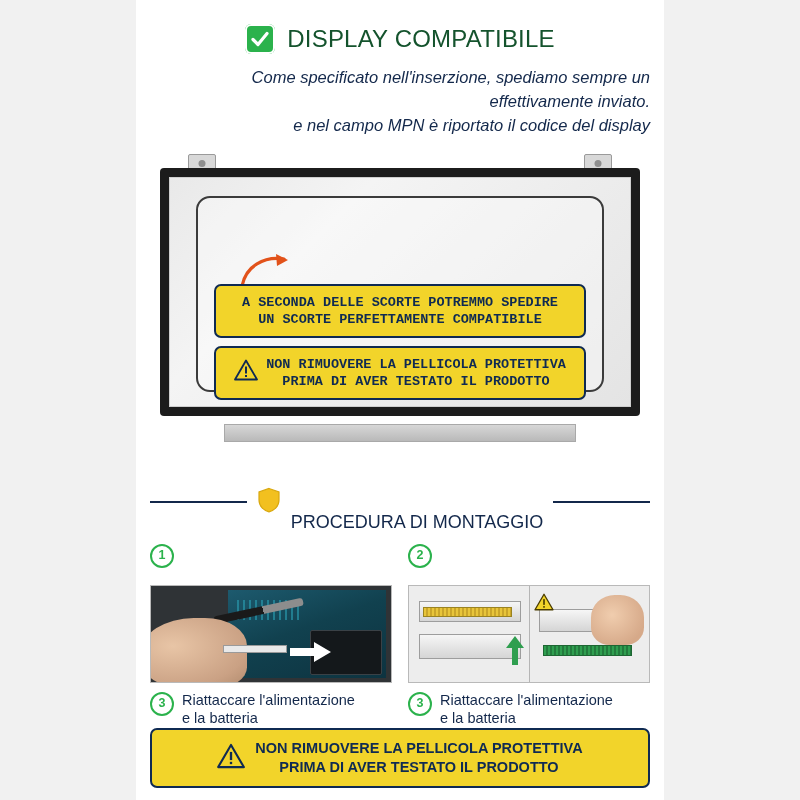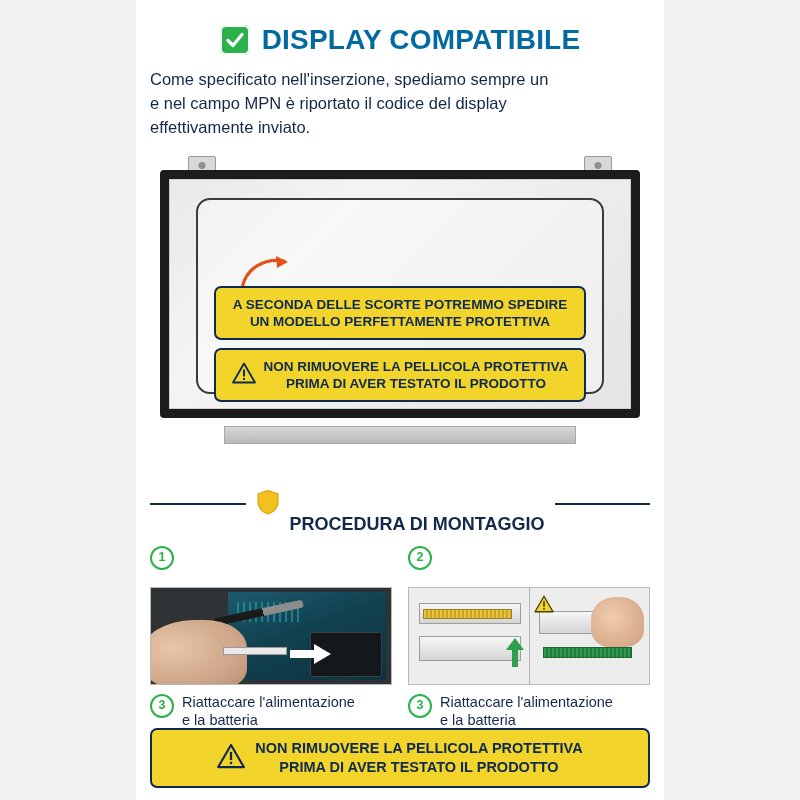--- a/index.html
+++ b/index.html
@@ -51,39 +51,41 @@
     height: 30px;
     border-radius: 6px;
     background: #2bb24c;
     display: flex;
     align-items: center;
     justify-content: center;
     box-shadow: 0 0 0 2px #ffffff inset;
   }
   .check-badge svg { display: block; }
   .hdr-title {
-    font-size: 28px;
-    font-weight: bold;
-    color: #0369a1;
+    font-size: 24px;
+    font-weight: normal;
+    color: #14532d;
     letter-spacing: .2px;
   }
 
   .intro {
     margin: 12px 14px 0 14px;
-    text-align: left;
+    text-align: right;
     font-size: 16.5px;
     line-height: 1.45;
     color: #13284b;
+    font-style: italic;
   }
 
   
   .display-wrap {
     position: relative;
     margin: 16px 14px 0 14px;
     height: 300px;
+    font-family: Liberation Mono, monospace;
   }
   .tab {
     position: absolute;
     top: 0;
     width: 26px;
     height: 16px;
     background: #d8d8d8;
     border: 1px solid #9a9a9a;
     border-radius: 2px;
   }
@@ -177,21 +179,21 @@
     margin: 18px 14px 0 14px;
   }
   .proc-rule {
     flex: 1;
     height: 2px;
     background: #13284b;
   }
   .shield { flex: 0 0 auto; }
   .proc-title {
     font-size: 18px;
-    font-weight: bold;
+    font-weight: normal;
     color: #13284b;
     white-space: nowrap;
     margin-top: 40px;
   }
 
   .steps {
     display: grid;
     grid-template-columns: 1fr 1fr;
     column-gap: 16px;
     margin: 10px 14px 0 14px;
@@ -323,42 +325,42 @@
       <span class="check-badge">
         <svg width="22" height="22" viewBox="0 0 22 22" aria-hidden="true">
           <path d="M4 11.5 L9 16.5 L18 5.5" fill="none" stroke="#ffffff" stroke-width="3.2" stroke-linecap="round" stroke-linejoin="round"></path>
         </svg>
       </span>
       <span class="hdr-title">DISPLAY COMPATIBILE</span>
     </div>
 
     <div class="intro">
       <div>Come specificato nell'inserzione, spediamo sempre un</div>
+      <div>effettivamente inviato.</div>
       <div>e nel campo MPN è riportato il codice del display</div>
-      <div>effettivamente inviato.</div>
     </div>
 
     <div class="display-wrap">
       <div class="tab left"></div>
       <div class="tab right"></div>
 
       <div class="bezel">
         <div class="screen">
           <div class="screen-inner"></div>
 
           <span class="arrow-svg">
             <svg width="58" height="40" viewBox="0 0 58 40" aria-hidden="true">
               <path d="M6 36 C 10 16, 28 6, 48 9" fill="none" stroke="#e2521a" stroke-width="3.2" stroke-linecap="round"></path>
               <path d="M52 10 L40 4 L41 16 Z" fill="#e2521a"></path>
             </svg>
           </span>
 
           <div class="yellow-box one">
             <span class="yb-text">A SECONDA DELLE SCORTE POTREMMO SPEDIRE</span>
-            <span class="yb-text">UN MODELLO PERFETTAMENTE PROTETTIVA</span>
+            <span class="yb-text">UN SCORTE PERFETTAMENTE COMPATIBILE</span>
           </div>
 
           <div class="yellow-box two">
             <span class="warn-tri">
               <svg width="24" height="22" viewBox="0 0 24 22" aria-hidden="true">
                 <path d="M12 1.5 L23 20.5 L1 20.5 Z" fill="#f2d42a" stroke="#0f2a52" stroke-width="1.8" stroke-linejoin="round"></path>
                 <rect x="11" y="7.5" width="2" height="7" fill="#0f2a52"></rect>
                 <rect x="11" y="16" width="2" height="2" fill="#0f2a52"></rect>
               </svg>
             </span>

